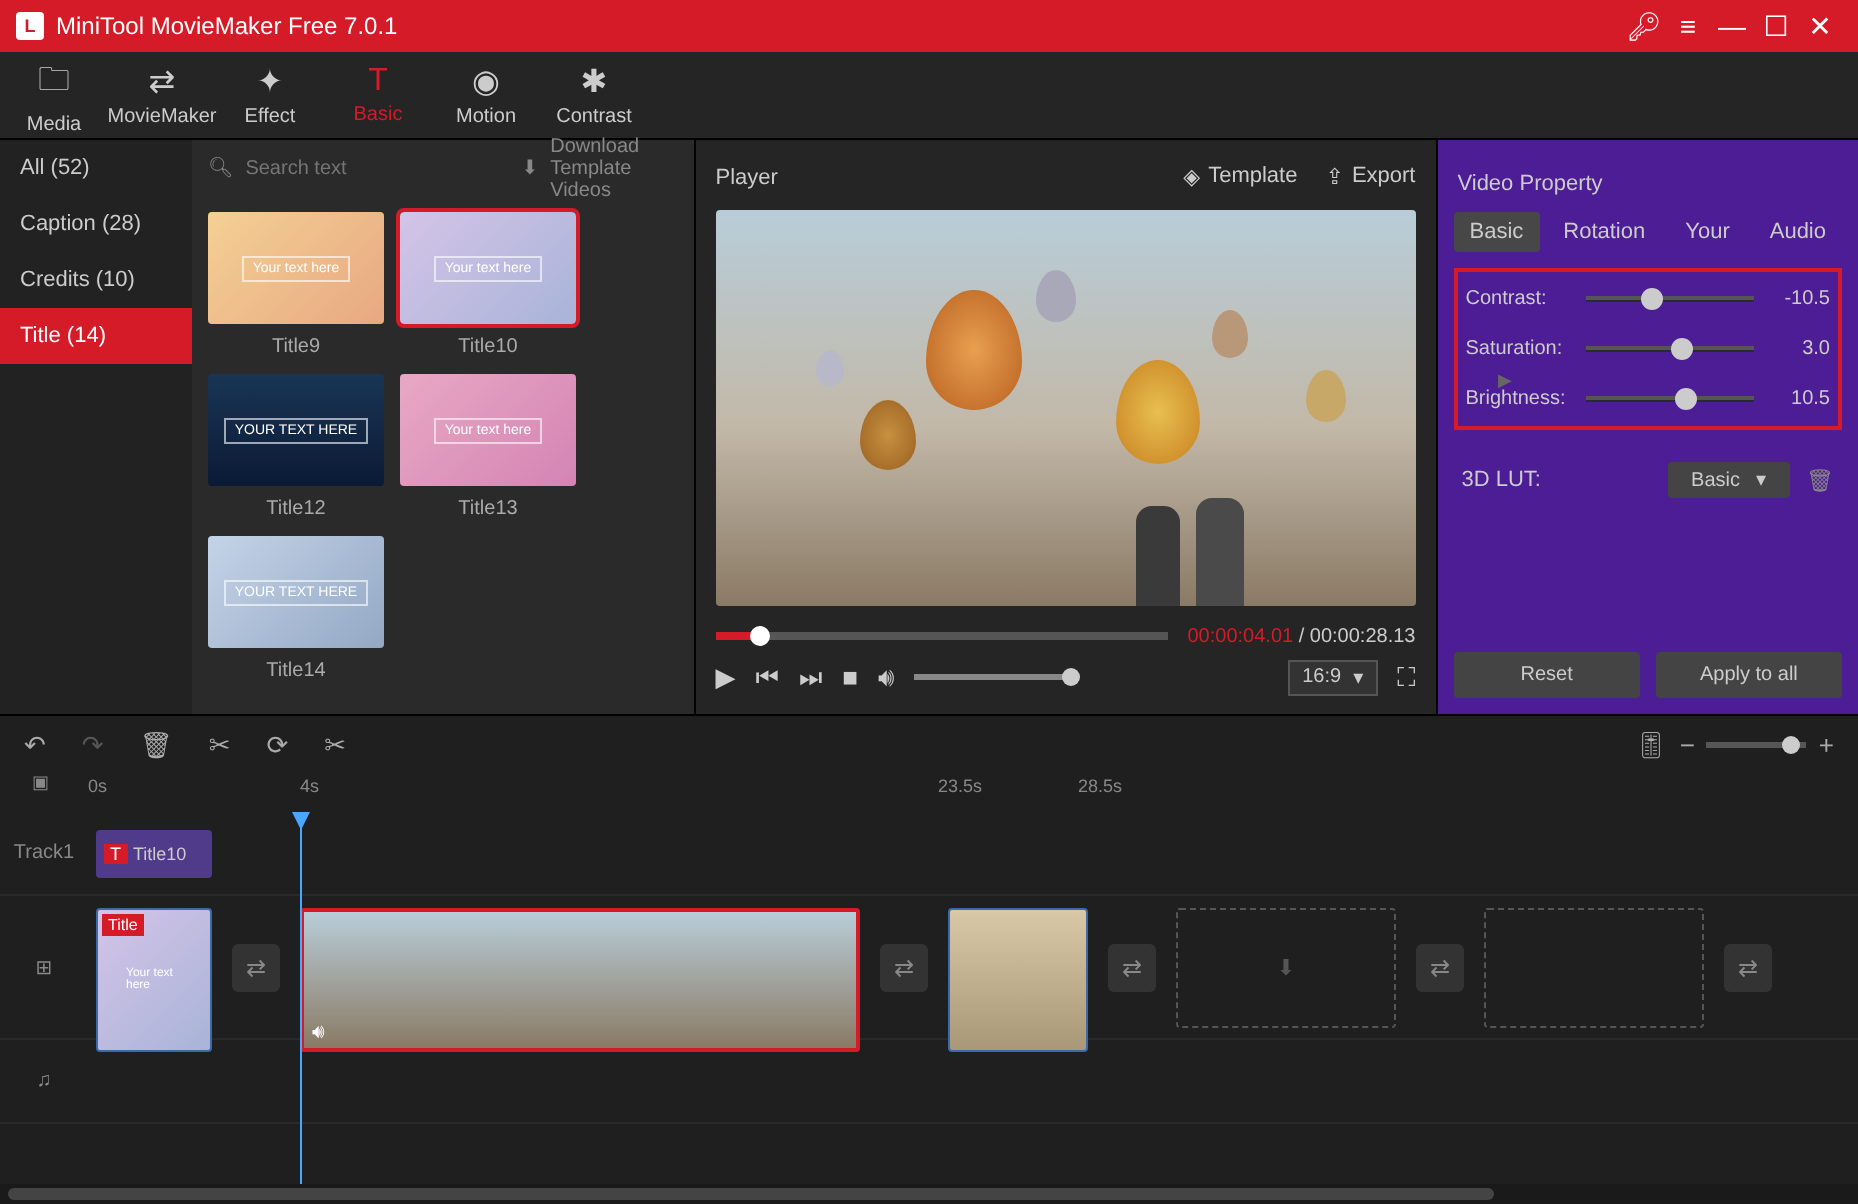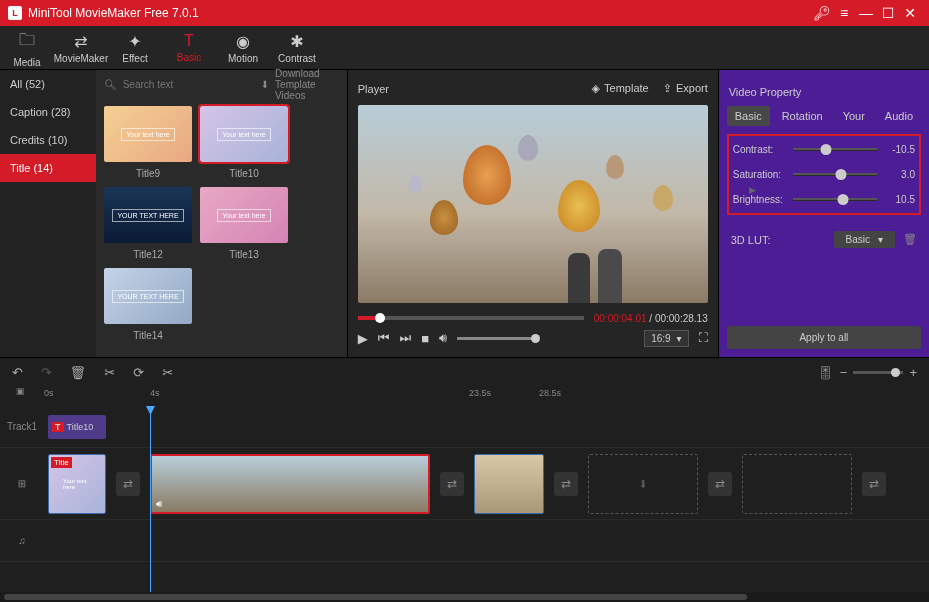--- a/index.html
+++ b/index.html
@@ -66,21 +66,21 @@
 .tltop .zoom .zk{position:absolute;top:-3px;left:75%;width:9px;height:9px;background:#ccc;border-radius:50%}
 .ruler{height:20px;display:flex;padding-left:44px;position:relative;font-size:9px;color:#888}
 .ruler span{position:absolute;top:2px}
 .playhead{position:absolute;left:150px;top:0;bottom:0;width:1px;background:#4aa7ff;z-index:5}
 .playhead::before{content:'';position:absolute;top:-2px;left:-5px;width:11px;height:11px;background:#4aa7ff;clip-path:polygon(0 0,100% 0,50% 100%)}
 .tracks{flex:1;position:relative;overflow:hidden}
 .track{display:flex;height:42px;align-items:center;border-bottom:1px solid #2a2a2a}
 .track.big{height:72px}
 .trhdr{width:44px;text-align:center;font-size:10px;color:#888;display:flex;align-items:center;justify-content:center}
 .trbody{flex:1;position:relative;height:100%}
-.clip{position:absolute;height:60px;top:6px;border:1px solid #3a6aa8;background:#2a4a7a;border-radius:2px;overflow:hidden}
+.clip{position:absolute;height:72px;top:6px;border:1px solid #3a6aa8;background:#2a4a7a;border-radius:2px;overflow:hidden}
 .clip.sel{border:2px solid #d51b27}
 .clip .strip{display:flex;height:100%}
 .clip .strip .f{flex:1;background:linear-gradient(180deg,#b8cdd8,#8a7a65)}
 .dz{position:absolute;top:6px;height:60px;border:1px dashed #555;border-radius:2px}
 .swap{position:absolute;top:24px;width:24px;height:24px;background:#333;border-radius:3px;display:flex;align-items:center;justify-content:center;font-size:12px;color:#888}
 .titleclip{position:absolute;height:24px;top:9px;background:#503a8a;border-radius:2px;display:flex;align-items:center;padding:0 4px;gap:3px;font-size:9px}
 .titleclip .t{background:#d51b27;padding:0 3px;color:#fff}
 .sb{height:10px;background:#1a1a1a}
 .sb .bar{height:6px;background:#444;margin:2px 4px;border-radius:3px;width:80%}
 .colhandle{position:absolute;left:749px;top:185px;color:#666;font-size:9px}
@@ -267,20 +267,21 @@
    <div class="lutrow">
     <span>3D LUT:</span>
     <span class="sel">
             <span>Basic</span>
             <span>▾</span>
           </span>
     <span class="trash">🗑︎</span>
    </div>
   </div>
   <div class="btns">
+   <div class="b">Reset</div>
    <div class="b">Apply to all</div>
   </div>
  </div>
 </div>
 
 <div class="bottom">
  <div class="tltop">
   <span class="ic">↶</span>
   <span class="ic" style="opacity:.4">↷</span>
   <span class="ic">🗑︎</span>

